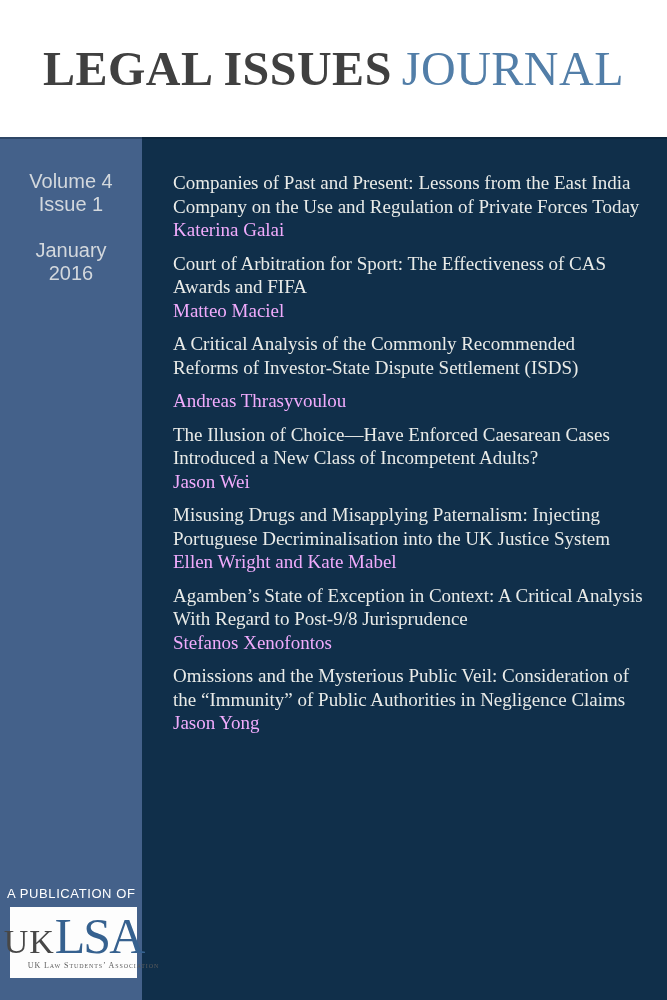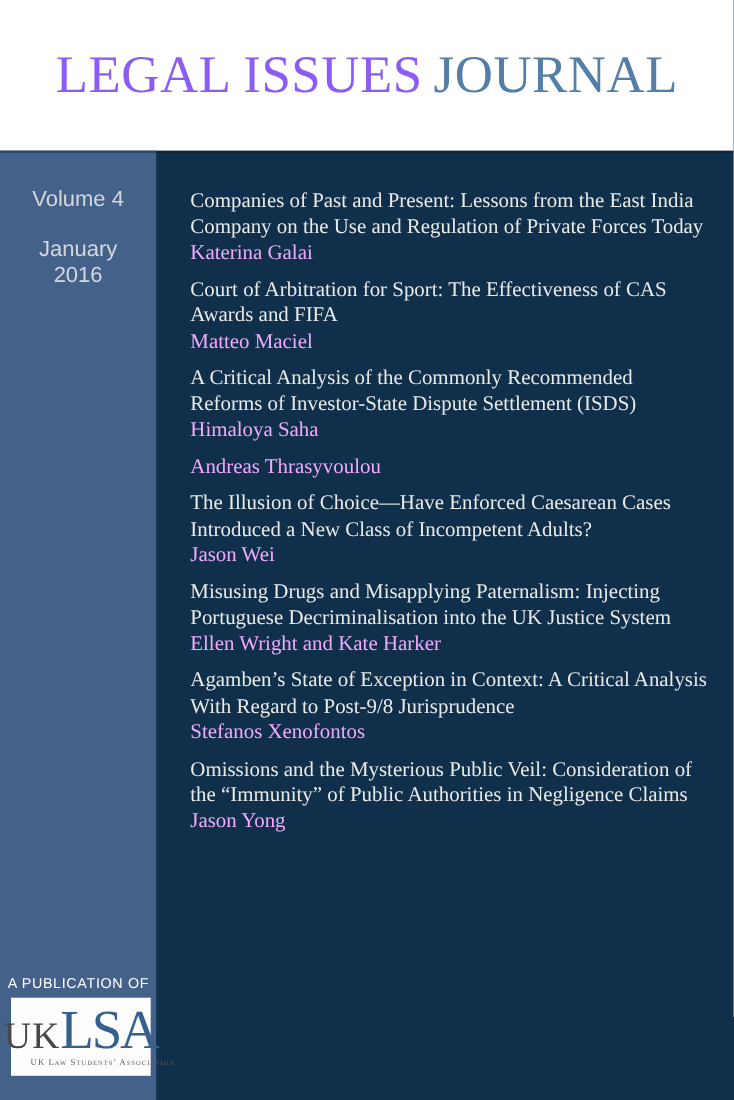--- a/index.html
+++ b/index.html
@@ -15,21 +15,21 @@
   .header {
     height:137px; flex:0 0 137px;
     background:#ffffff;
     display:flex; align-items:center; justify-content:center;
   }
   .masthead-title {
     margin:0; font-weight:normal;
     font-size:48px; letter-spacing:0.5px;
     white-space:nowrap; line-height:1;
   }
-  .t-primary { color:#8b5cf6; }
+  .t-primary { color:#404040;font-weight:bold; }
   .t-secondary { color:#527ea8; margin-left:10px; }
 
   
   .body { flex:1; display:flex; position:relative; }
   .body::before {
     content:""; position:absolute; top:0; left:0; right:0; height:2px;
     background:rgba(6,22,38,0.35); pointer-events:none;
   }
   
   .sidebar {
@@ -86,20 +86,21 @@
 
   <header class="header">
     <h1 class="masthead-title"><span class="t-primary">LEGAL ISSUES</span><span class="t-secondary">JOURNAL</span></h1>
   </header>
 
   <div class="body">
 
     <aside class="sidebar">
       <div class="issue-block">
         <div>Volume 4</div>
+        <div>Issue 1</div>
         <div class="issue-month">January</div>
         <div>2016</div>
       </div>
 
       <div class="pub-block">
         <div class="pub-label">A PUBLICATION OF</div>
         <div class="logo-box">
           <div class="logo-row">
             <span class="logo-uk">UK</span>
             <span class="logo-lsa">LSA</span>
@@ -115,36 +116,35 @@
     <div class="article-author">Katerina Galai</div>
   </article>
 
   <article class="article">
     <div class="article-title">Court of Arbitration for Sport: The Effectiveness of CAS Awards and FIFA</div>
     <div class="article-author">Matteo Maciel</div>
   </article>
 
   <article class="article">
     <div class="article-title">A Critical Analysis of the Commonly Recommended Reforms of Investor-State Dispute Settlement (ISDS)</div>
-    <div class="article-author">Himaloya Saha</div>
   </article>
 
 
   <article class="article">
     <div class="article-author">Andreas Thrasyvoulou</div>
   </article>
 
   <article class="article">
     <div class="article-title">The Illusion of Choice—Have Enforced Caesarean Cases Introduced a New Class of Incompetent Adults?</div>
     <div class="article-author">Jason Wei</div>
   </article>
 
   <article class="article">
     <div class="article-title">Misusing Drugs and Misapplying Paternalism: Injecting Portuguese Decriminalisation into the UK Justice System</div>
-    <div class="article-author">Ellen Wright and Kate Harker</div>
+    <div class="article-author">Ellen Wright and Kate Mabel</div>
   </article>
 
   <article class="article">
     <div class="article-title">Agamben’s State of Exception in Context: A Critical Analysis With Regard to Post-9/8 Jurisprudence</div>
     <div class="article-author">Stefanos Xenofontos</div>
   </article>
 
   <article class="article">
     <div class="article-title">Omissions and the Mysterious Public Veil: Consideration of the “Immunity” of Public Authorities in Negligence Claims</div>
     <div class="article-author">Jason Yong</div>

